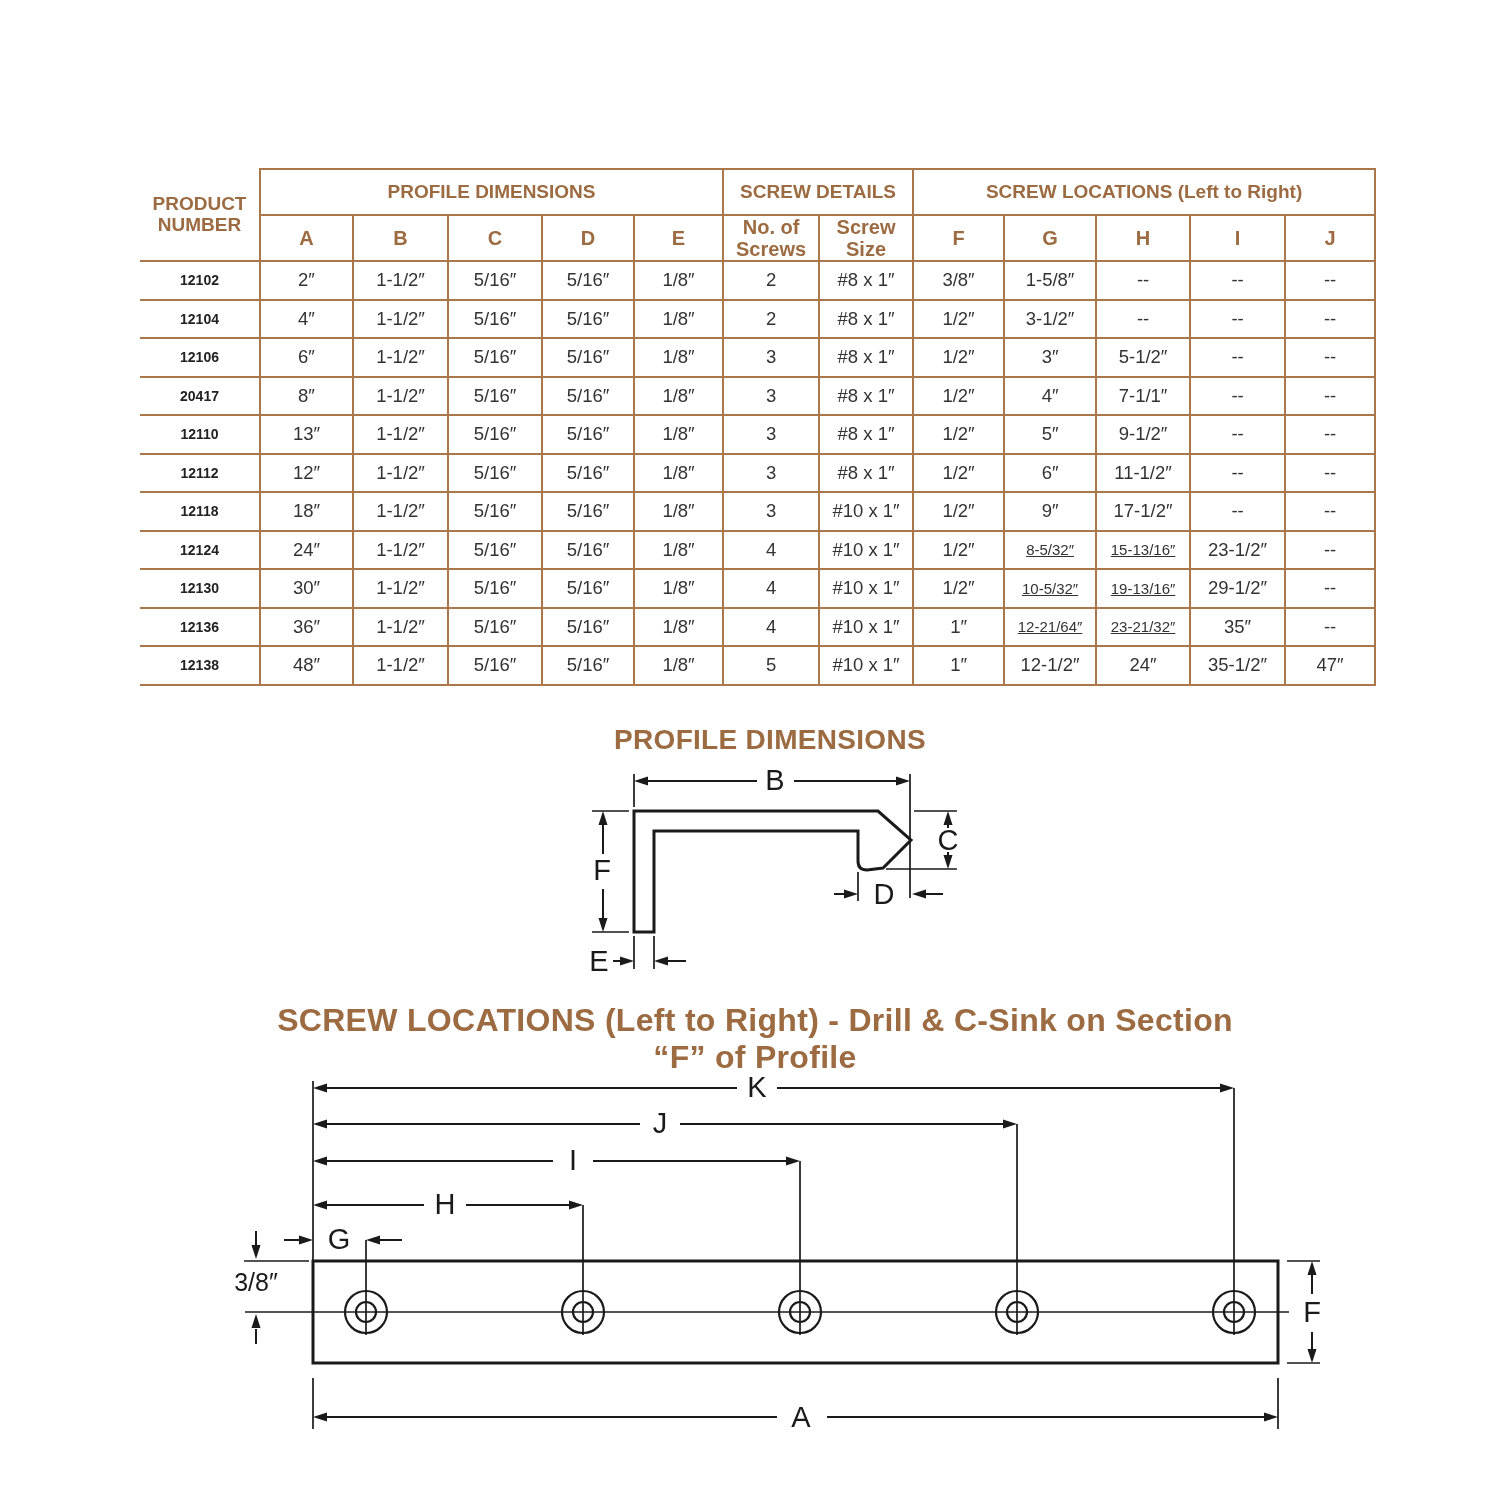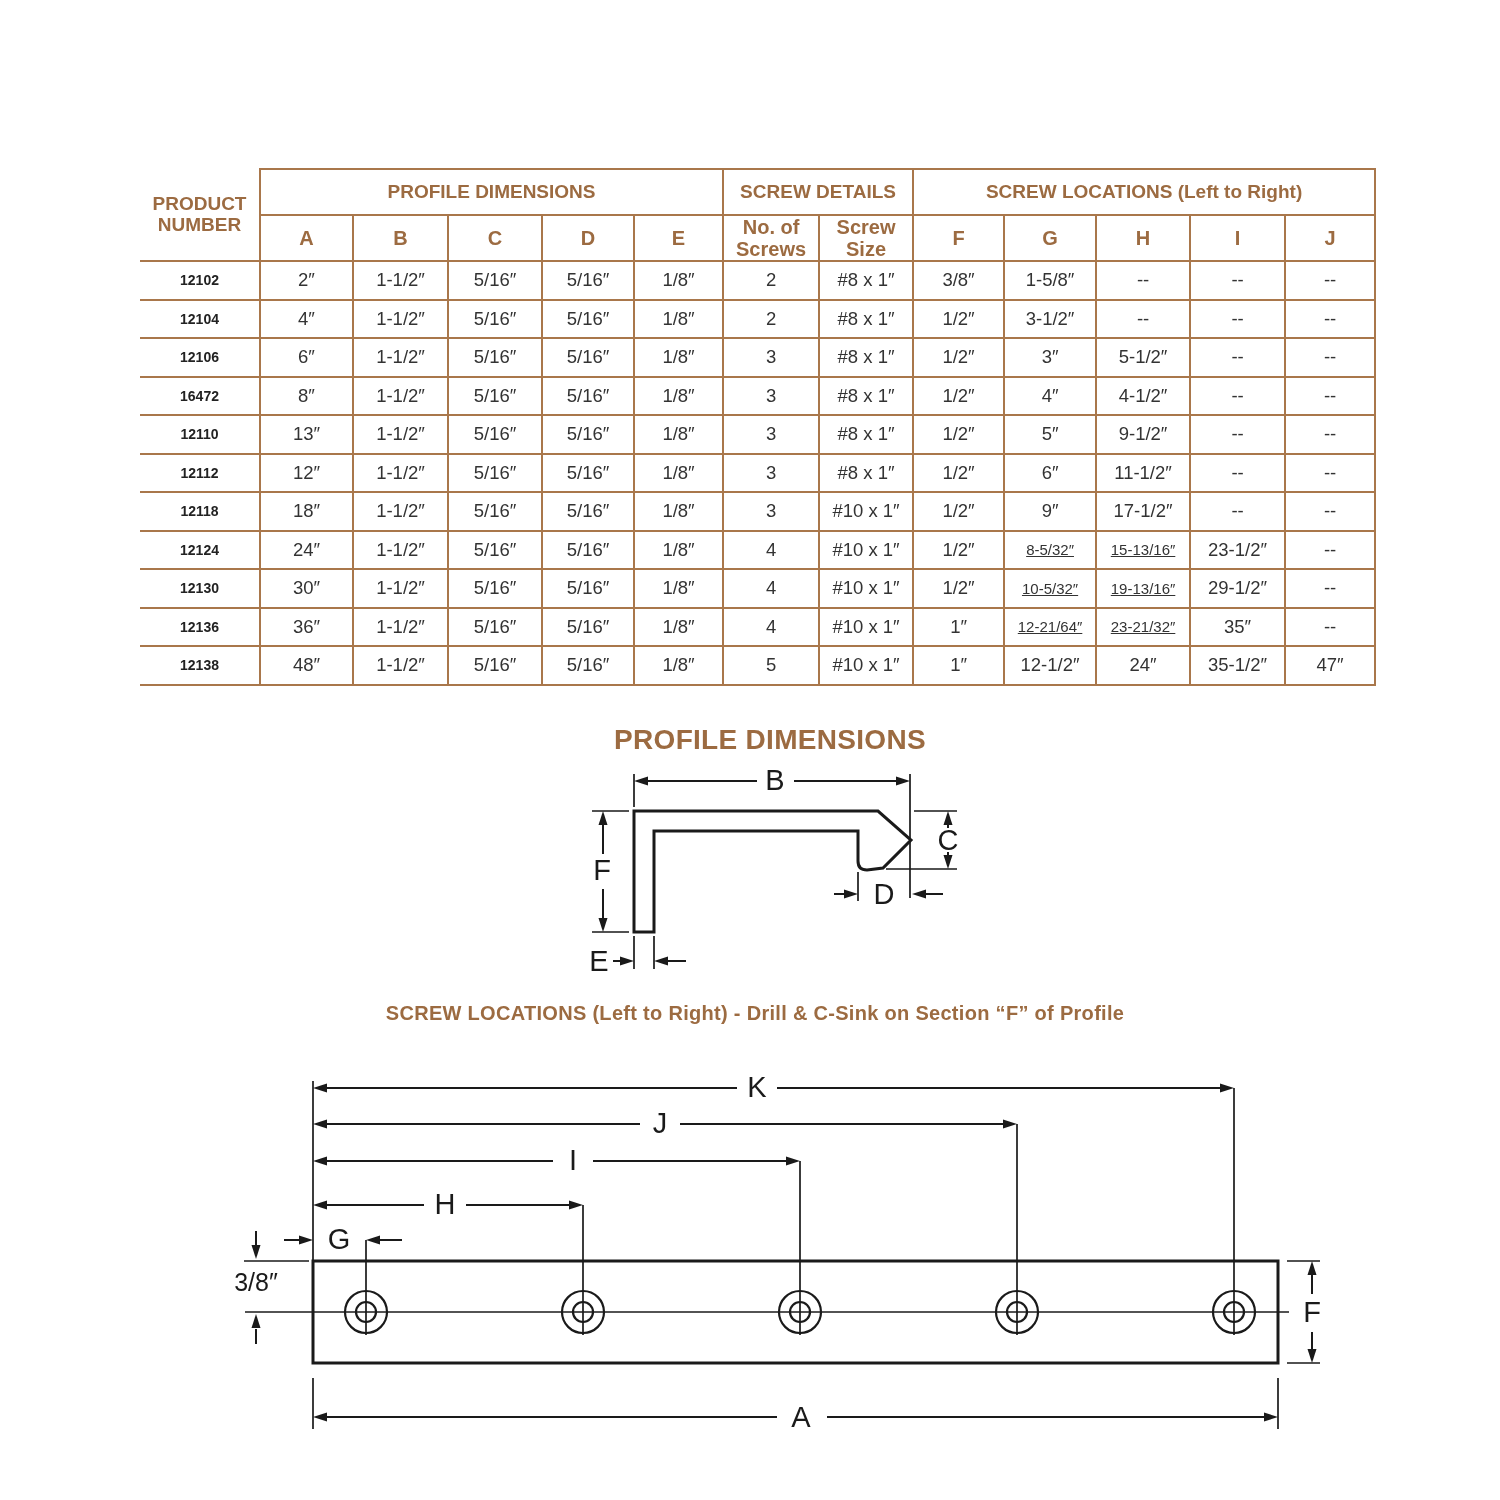--- a/index.html
+++ b/index.html
@@ -14,21 +14,21 @@
   .spec tr.h2 th{height:42px;font-size:20px;}
   .spec th.corner{border-top:none;border-left:none;font-size:19px;line-height:1.15;}
   .spec th.multi{font-size:14.5px;line-height:1.1;white-space:pre-line;}
   .spec tbody td{height:36.5px;font-size:18.5px;color:#333;}
   .spec tbody td.prod{border-left:none;font-weight:bold;font-size:14px;color:#222;}
   .spec tbody td.sm{font-size:15px;text-decoration:underline;}
 
   
   .sec-title{position:absolute;color:#9c6b41;font-weight:bold;text-align:center;letter-spacing:.3px;}
   .t1{left:545px;top:676px;width:450px;font-size:28px;}
-  .t2{left:250px;top:954px;width:1010px;font-size:20px;}
+  .t2{left:250px;top:954px;width:1010px;font-size:32px;}
 
   
   svg{position:absolute;overflow:visible;}
   .shape{stroke:#1a1a1a;stroke-width:3px;fill:none;stroke-linejoin:miter;}
   .dline{stroke:#1a1a1a;stroke-width:2px;fill:none;}
   .xline{stroke:#1a1a1a;stroke-width:1.7px;fill:none;}
   .hole{stroke:#1a1a1a;stroke-width:2.2px;fill:none;}
   .ah{fill:#1a1a1a;stroke:none;}
   text.dim{font-family:"Liberation Sans",sans-serif;font-size:29px;fill:#1a1a1a;text-anchor:middle;}
   text.dim-sm{font-family:"Liberation Sans",sans-serif;font-size:25px;fill:#1a1a1a;text-anchor:middle;}
@@ -119,31 +119,31 @@
           <td>1/8″</td>
           <td>3</td>
           <td>#8 x 1″</td>
           <td>1/2″</td>
           <td>3″</td>
           <td>5-1/2″</td>
           <td>--</td>
           <td>--</td>
         </tr>
         <tr>
-          <td class="prod">16472</td>
+          <td class="prod">20417</td>
           <td>8″</td>
           <td>1-1/2″</td>
           <td>5/16″</td>
           <td>5/16″</td>
           <td>1/8″</td>
           <td>3</td>
           <td>#8 x 1″</td>
           <td>1/2″</td>
           <td>4″</td>
-          <td>4-1/2″</td>
+          <td>7-1/1″</td>
           <td>--</td>
           <td>--</td>
         </tr>
         <tr>
           <td class="prod">12110</td>
           <td>13″</td>
           <td>1-1/2″</td>
           <td>5/16″</td>
           <td>5/16″</td>
           <td>1/8″</td>

